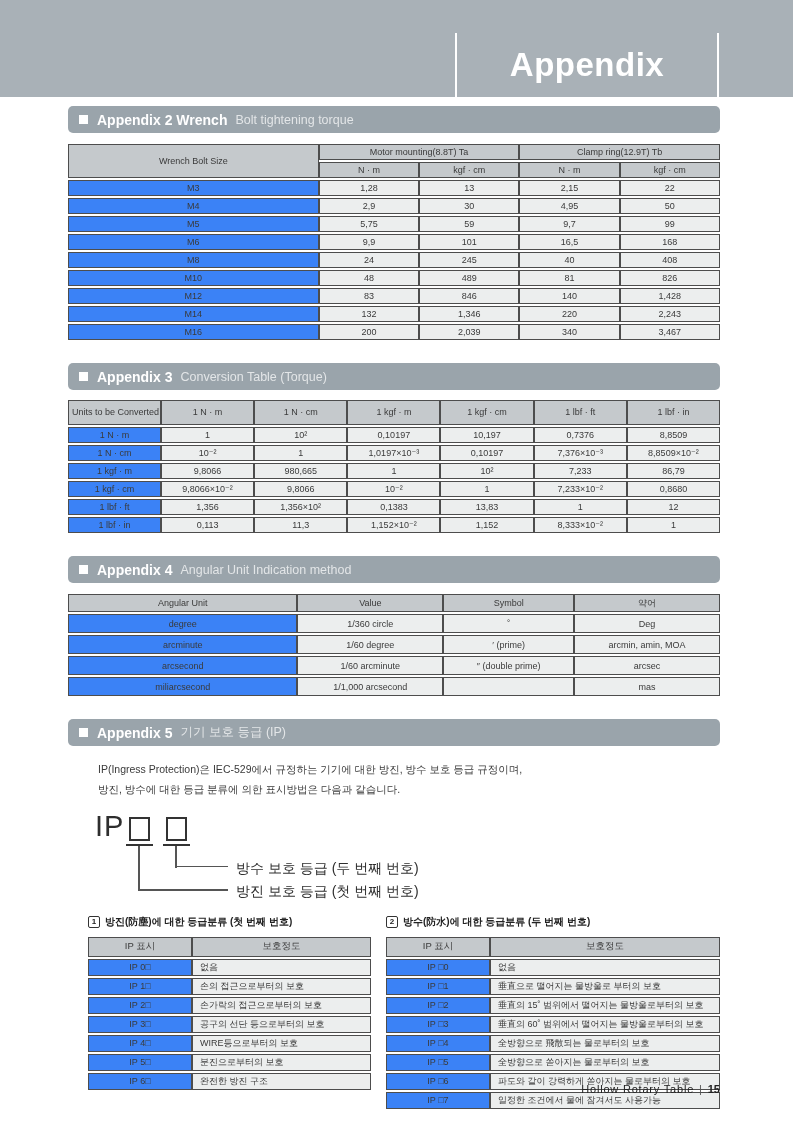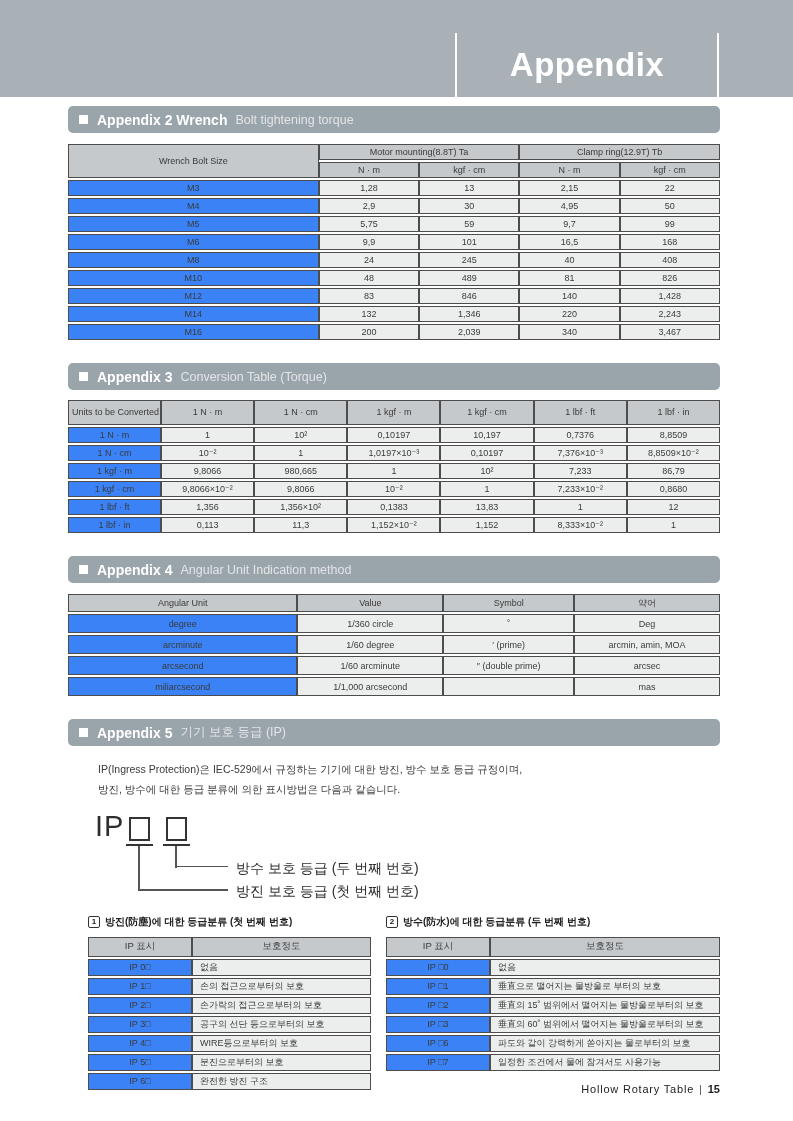--- a/index.html
+++ b/index.html
@@ -429,20 +429,28 @@
               </tr>
               <tr>
                 <td class="c0">IP □2</td>
                 <td class="desc">垂直의 15˚ 범위에서 떨어지는 물방울로부터의 보호</td>
               </tr>
               <tr>
                 <td class="c0">IP □3</td>
                 <td class="desc">垂直의 60˚ 범위에서 떨어지는 물방울로부터의 보호</td>
               </tr>
               <tr>
+                <td class="c0">IP □4</td>
+                <td class="desc">全방향으로 飛散되는 물로부터의 보호</td>
+              </tr>
+              <tr>
+                <td class="c0">IP □5</td>
+                <td class="desc">全방향으로 쏟아지는 물로부터의 보호</td>
+              </tr>
+              <tr>
                 <td class="c0">IP □6</td>
                 <td class="desc">파도와 같이 강력하게 쏟아지는 물로부터의 보호</td>
               </tr>
               <tr>
                 <td class="c0">IP □7</td>
                 <td class="desc">일정한 조건에서 물에 잠겨서도 사용가능</td>
               </tr>
             </tbody>
         </table>
       </div>

